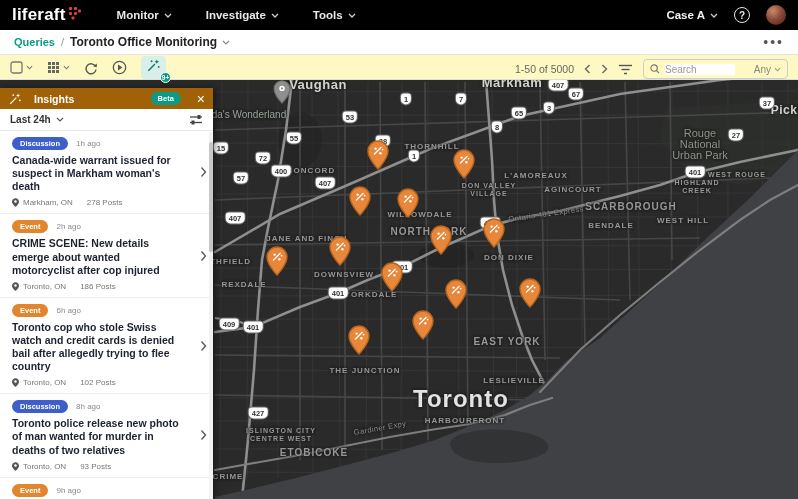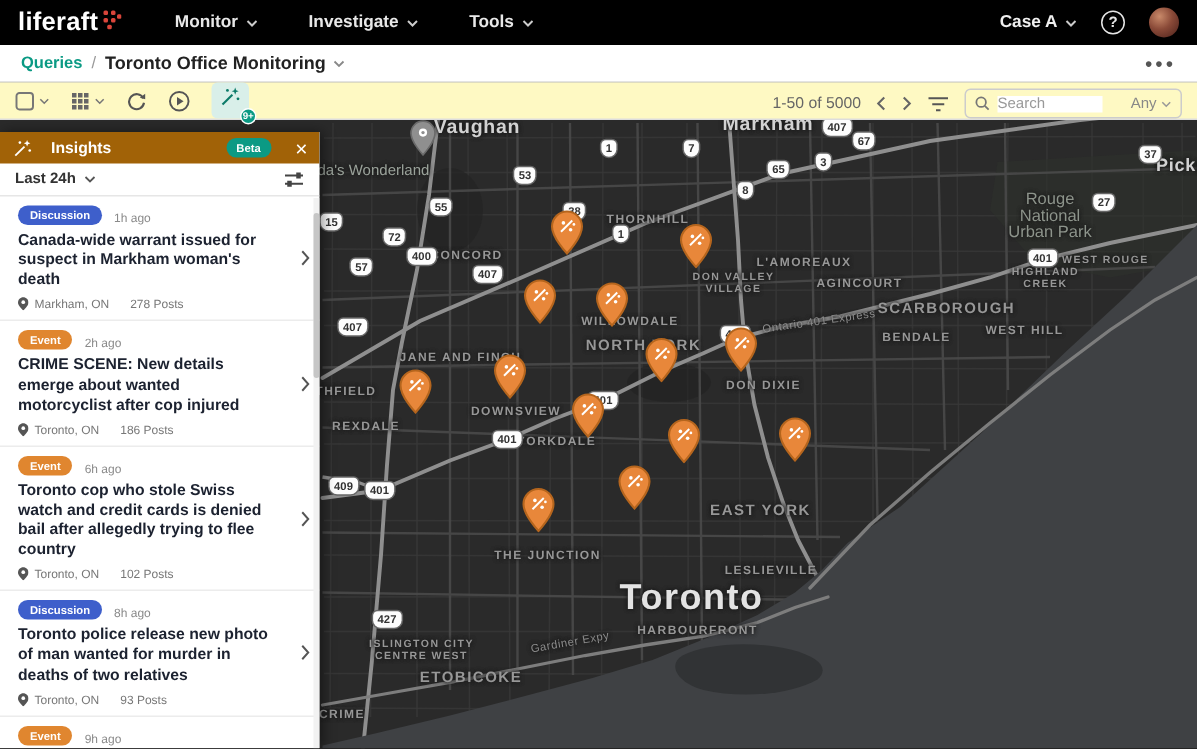--- a/index.html
+++ b/index.html
@@ -71,21 +71,21 @@
   .panel-header{ height:21px; background:#a16207; display:flex; align-items:center; padding:0 8px; gap:12px; flex:none; }
   .panel-title{ color:#fff; font-size:10.5px; font-weight:bold; }
   .beta-badge{ margin-left:auto; background:#0b9a84; color:#fff; font-size:7.5px; font-weight:bold;
                padding:2px 7px; border-radius:8px; }
   .panel-close{ color:#fff; font-size:14px; line-height:12px; cursor:pointer; margin-left:4px; }
   .filter-row{ height:22px; display:flex; align-items:center; padding:0 10px; border-bottom:1px solid #e6e6e6; flex:none; }
   .time-filter{ display:flex; align-items:center; gap:5px; color:#333; font-size:10px; font-weight:bold; cursor:pointer; }
   .sliders{ margin-left:auto; cursor:pointer; display:flex; }
   .cards{ overflow:hidden; position:relative; }
   .card{ padding:6px 14px 6px 12px; border-bottom:1px solid #ececec; position:relative; cursor:pointer; }
-  .card-top{ display:flex; align-items:flex-end; gap:8px; margin-bottom:4px; }
+  .card-top{ display:flex; align-items:center; gap:8px; margin-bottom:4px; }
   .badge{ color:#fff; font-size:7.5px; font-weight:bold; padding:2px 8px; border-radius:8px; }
   .badge.discussion{ background:#3e5fcb; }
   .badge.event{ background:#e0862f; }
   .card-time{ color:#8a8a8a; font-size:8px; }
   .card-title{ color:#1c2230; font-size:10.5px; font-weight:bold; line-height:1.25; width:170px; }
   .card-meta{ display:flex; align-items:center; gap:4px; margin-top:5px; color:#777; font-size:8px; }
   .card-posts{ margin-left:10px; }
   .card-chevron{ position:absolute; right:6px; top:50%; transform:translateY(-50%); color:#555; }
   .panel-scrollbar{ position:absolute; right:0; top:44px; width:4px; height:367px; background:#f2f2f2; }
   .panel-thumb{ position:absolute; right:0; top:10px; width:4px; height:110px; background:#c6c6c6; border-radius:2px; }

